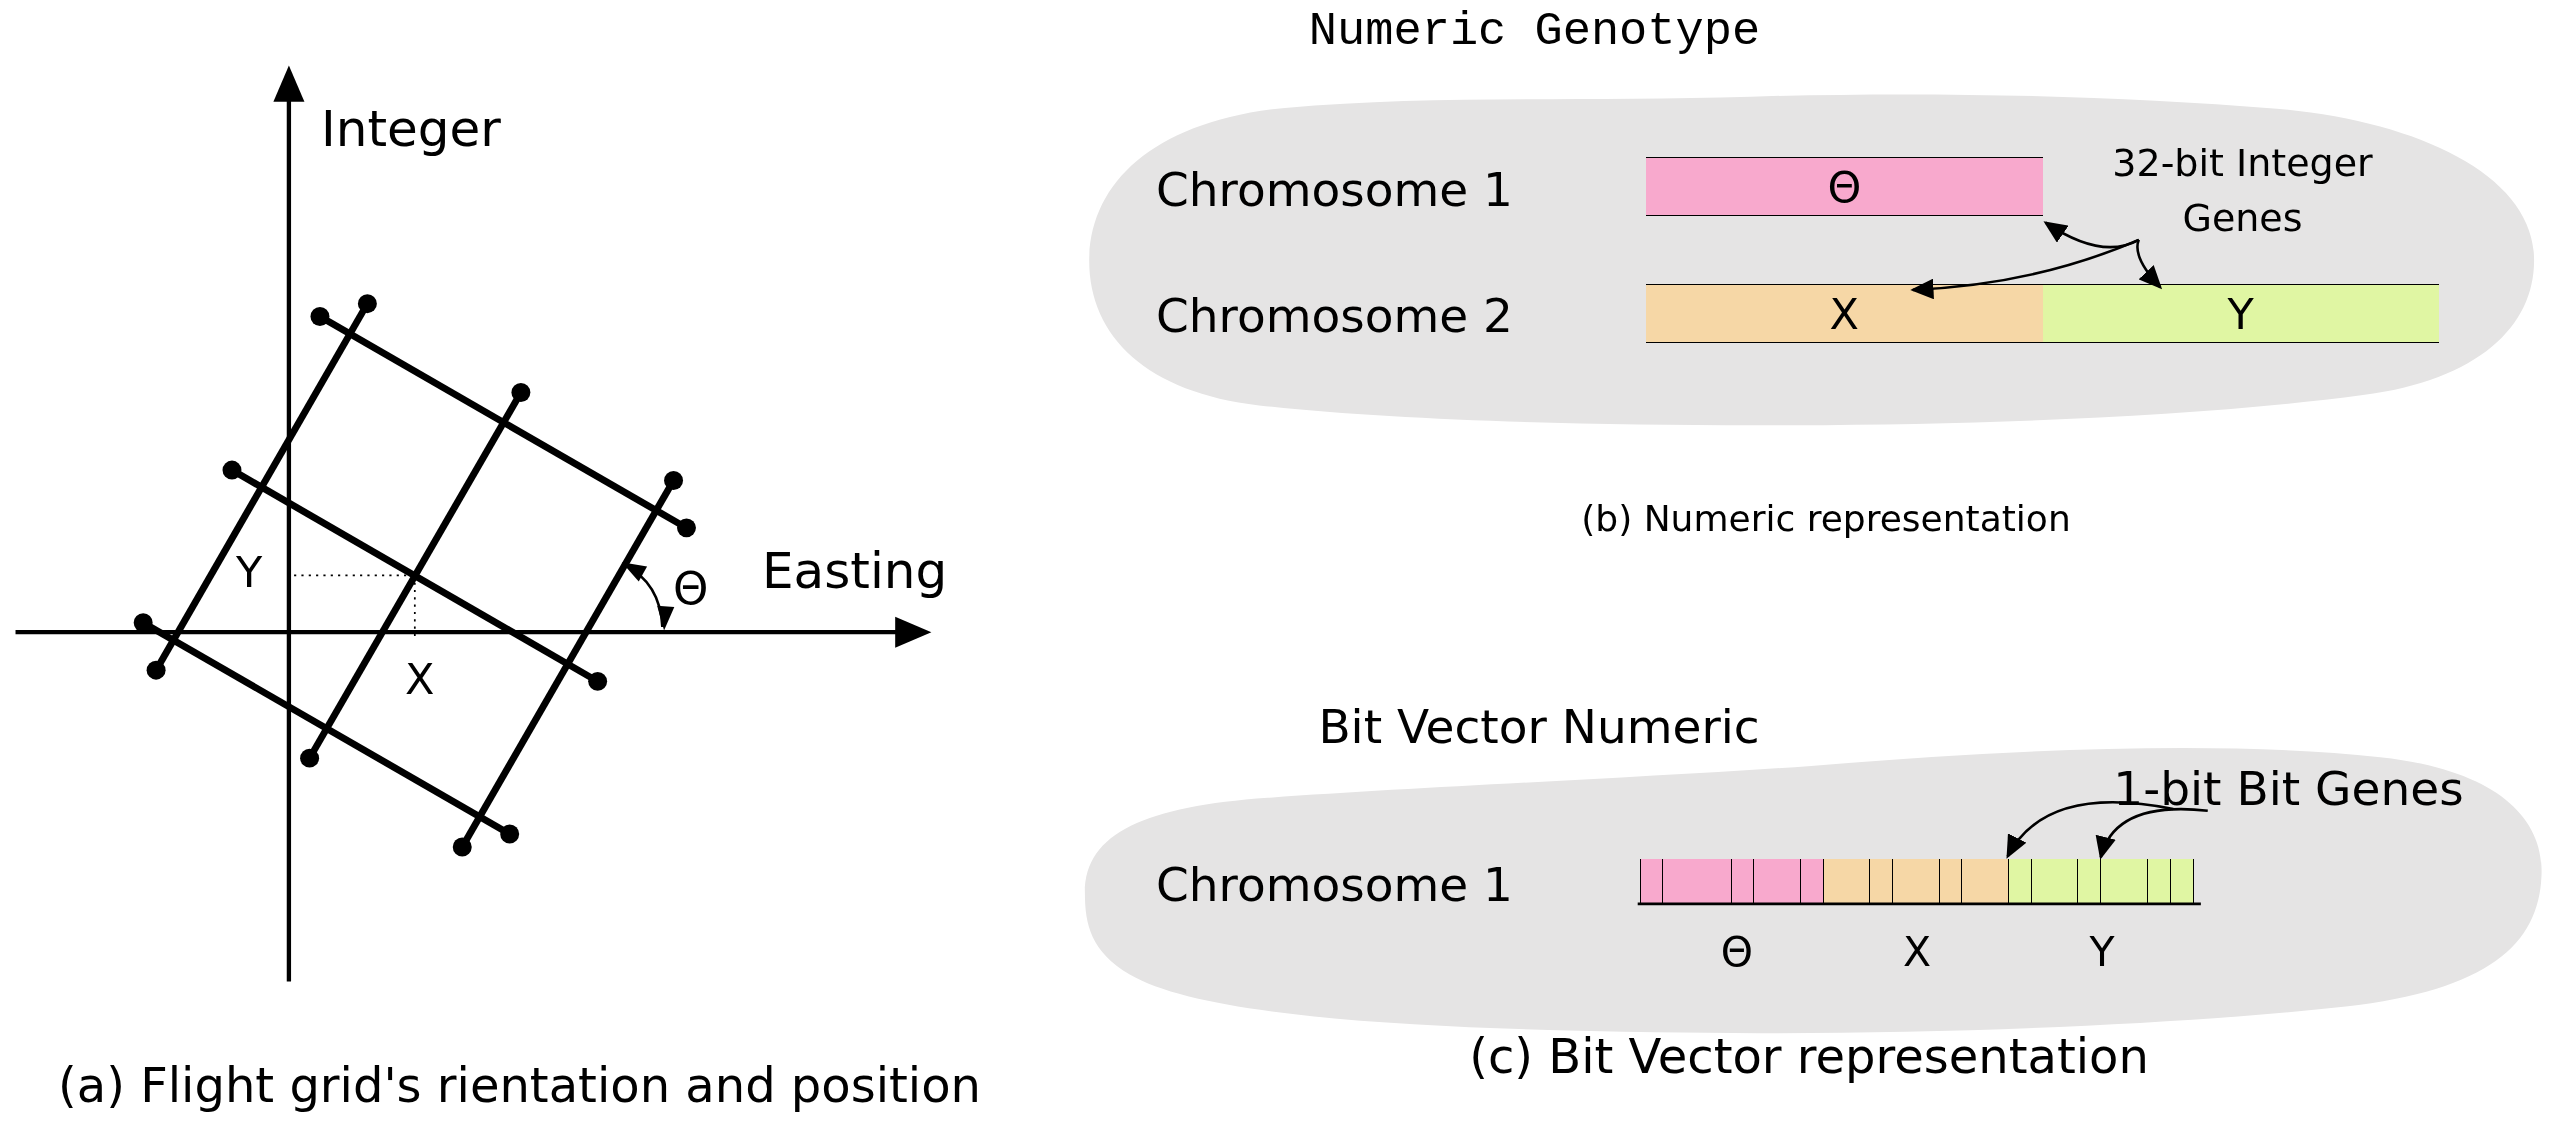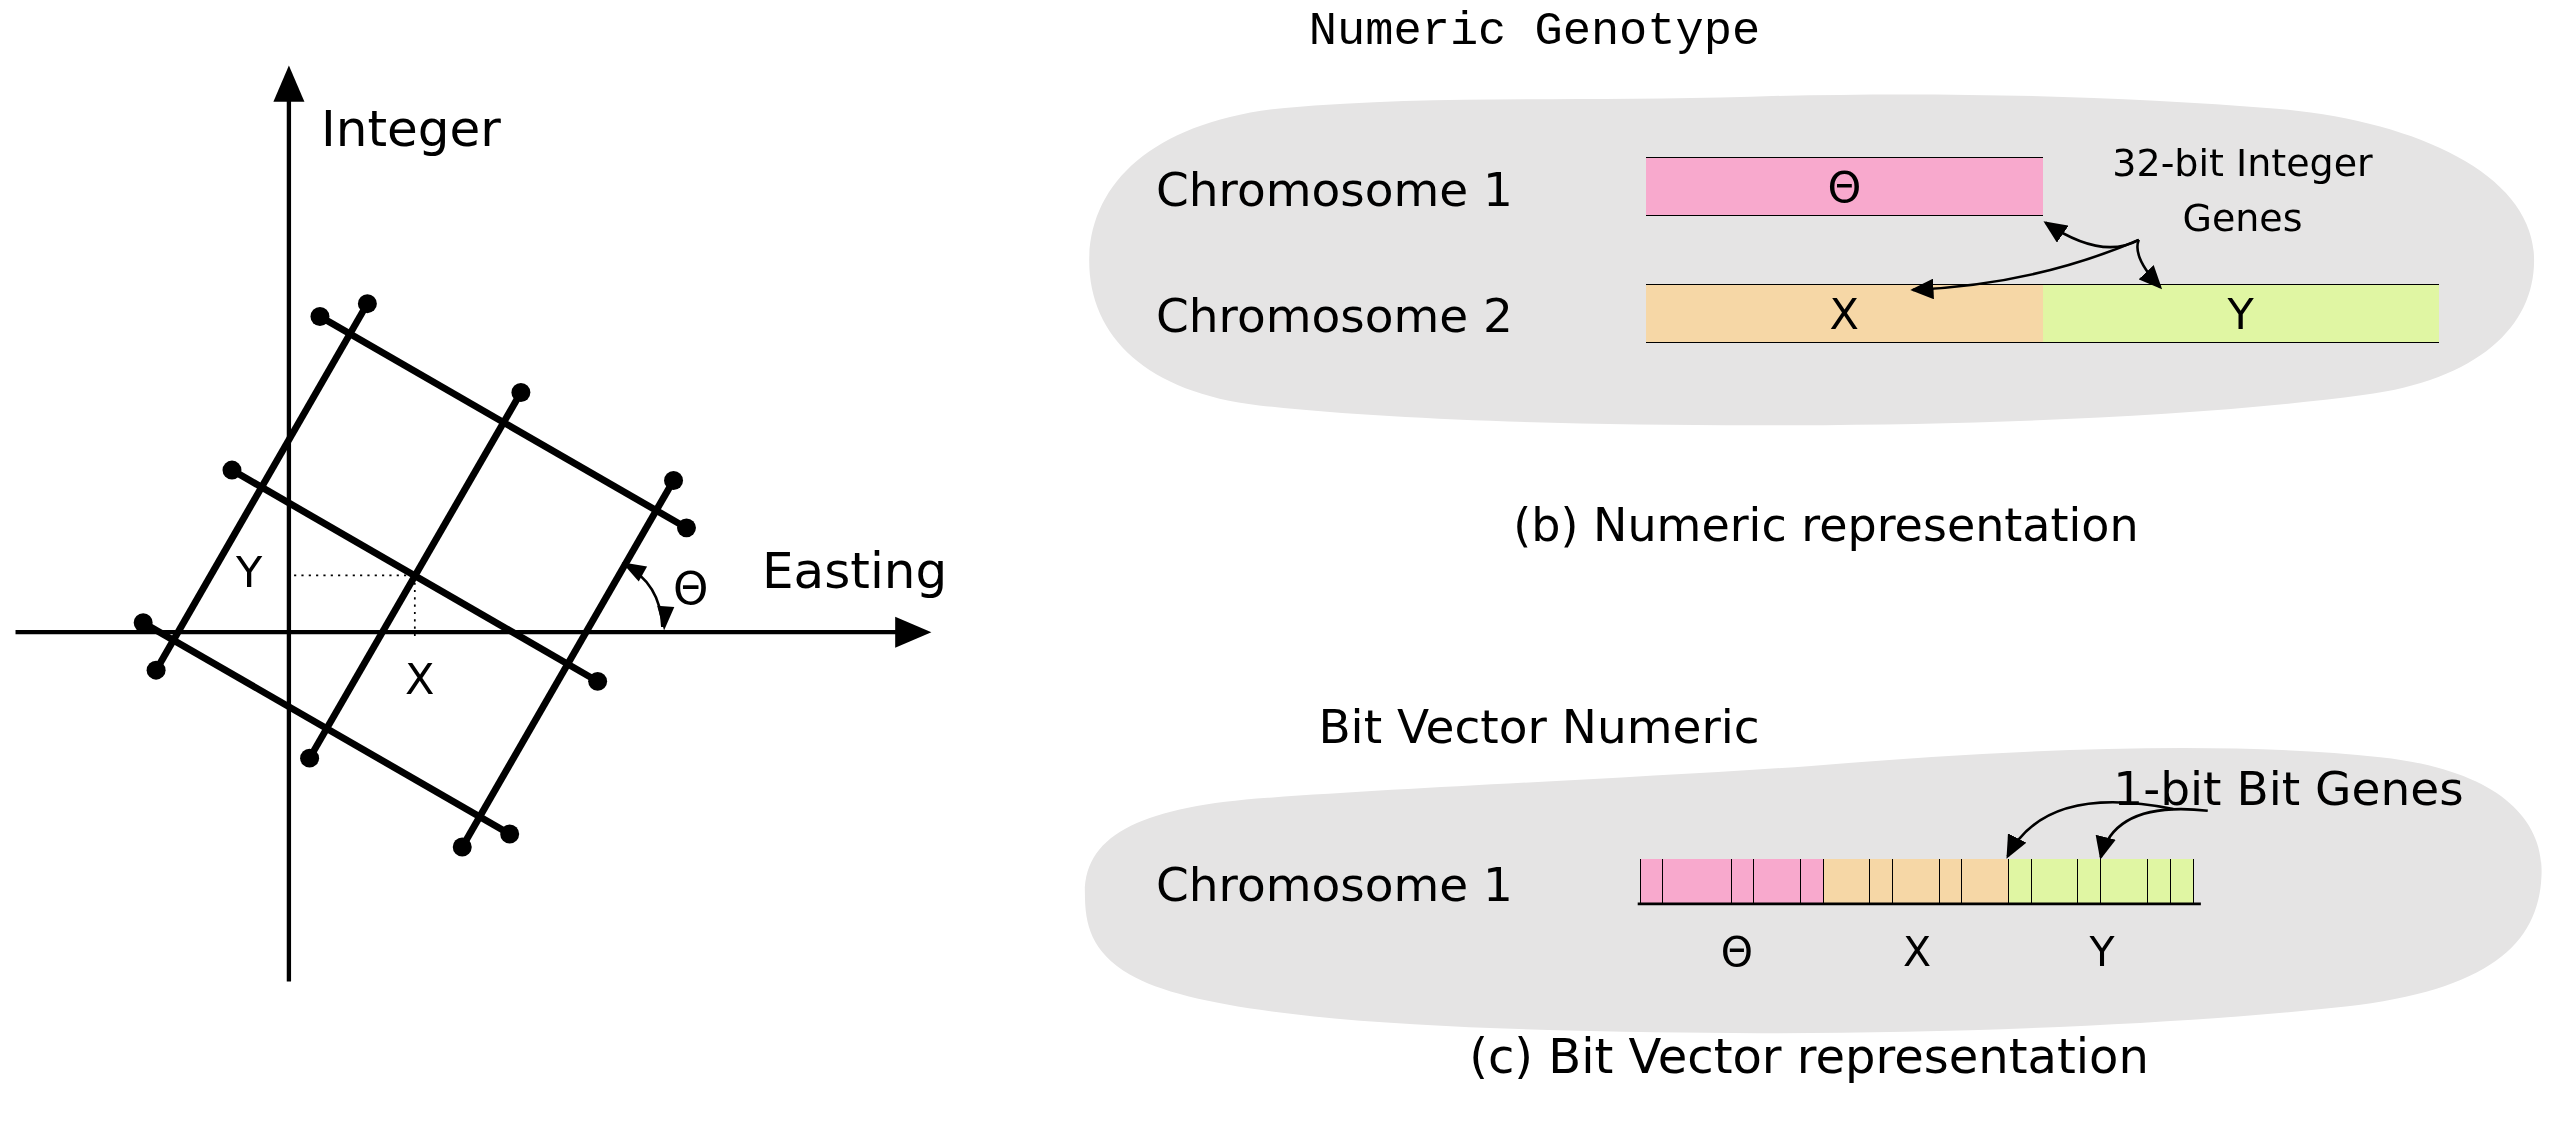--- a/index.html
+++ b/index.html
@@ -22,21 +22,21 @@
   .rowlab1-b{left:1156px;top:162px;font-size:47px;}
   .rowlab2-b{left:1156px;top:288px;font-size:47px;}
   .bar{position:absolute;z-index:2;box-sizing:border-box;border-top:1.7px solid #000;border-bottom:1.7px solid #000;
        display:flex;align-items:center;justify-content:center;font-size:43px;}
   .bar-theta{left:1646px;top:157px;width:397px;height:59px;background:#f8a9cd;}
   .bar-xy{left:1646px;top:284px;width:793px;height:59px;padding:0;}
   .bar-xy .half{width:397px;height:100%;display:flex;align-items:center;justify-content:center;font-size:43px;}
   .half-x{background:#f6d7a6;}
   .half-y{background:#e0f6a3;}
   .ann-b{left:2053px;top:136px;width:379px;font-size:38px;line-height:55px;}
-  .cap-b{left:1423px;top:498px;width:806px;font-size:46px;}
+  .cap-b{left:1423px;top:498px;width:806px;font-size:36px;}
   
   .title-c{left:1250px;top:699px;width:578px;font-size:47px;}
   .rowlab-c{left:1156px;top:857px;font-size:47px;}
   .ann-c{left:2090px;top:761px;width:397px;font-size:47px;}
   .cap-c{left:1406px;top:1028px;width:806px;font-size:48px;}
   #bitbar{position:absolute;z-index:2;left:1640px;top:859px;height:44px;display:flex;align-items:stretch;}
   .bitcell{box-sizing:border-box;border-right:1.7px solid #000;height:44px;}
   .bitcell.first{border-left:1.7px solid #000;}
   .bitlab{position:absolute;z-index:2;font-size:41px;}
   .bl-theta{left:1711px;top:928px;width:52px;text-align:center;}
@@ -97,20 +97,21 @@
     <path fill="none" stroke="#000" stroke-width="3" d="M 768 727 Q 766 676 723 654"></path>
     <path fill="#000" d="M 0 0 L -28 -10 L -28 10 Z" transform="translate(770,731) rotate(94)"></path>
     <path fill="#000" d="M 0 0 L -28 -10 L -28 10 Z" transform="translate(721,652) rotate(209)"></path>
   </svg>
 
   <div class="txt northing">Integer</div>
   <div class="txt easting">Easting</div>
   <div class="txt theta-a">Θ</div>
   <div class="txt ylab-a">Y</div>
   <div class="txt xlab-a">X</div>
+  <div class="txt ctr cap-a">(a) Flight grid's rientation and position</div>
 
   <div class="txt ctr title-b">Numeric Genotype</div>
   <div class="txt rowlab1-b">Chromosome 1</div>
   <div class="txt rowlab2-b">Chromosome 2</div>
   <div class="txt ctr ann-b">
     <div>32-bit Integer</div>
     <div>Genes</div>
   </div>
   <div class="txt ctr cap-b">(b) Numeric representation</div>
 

